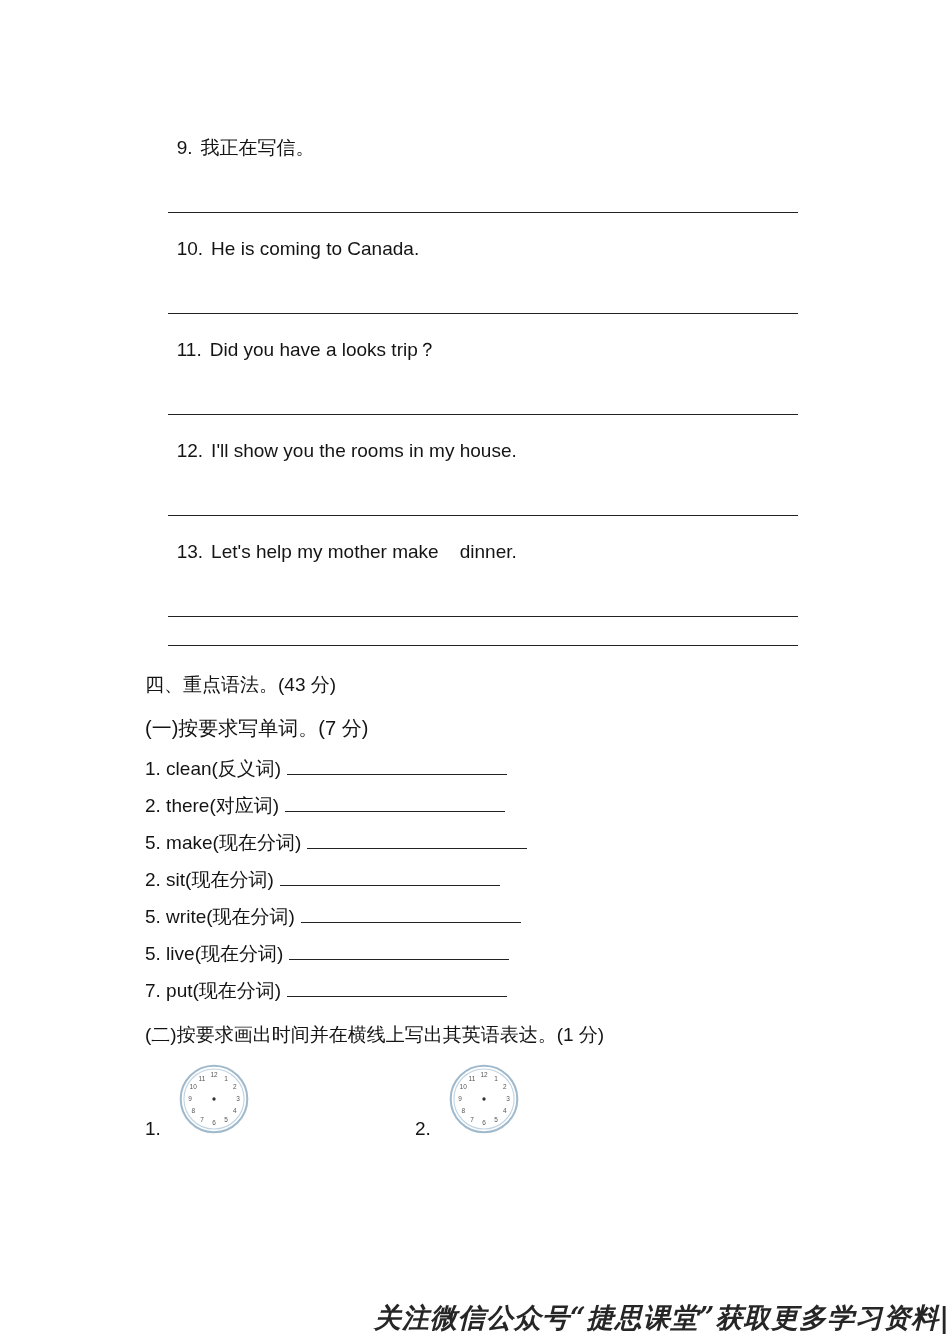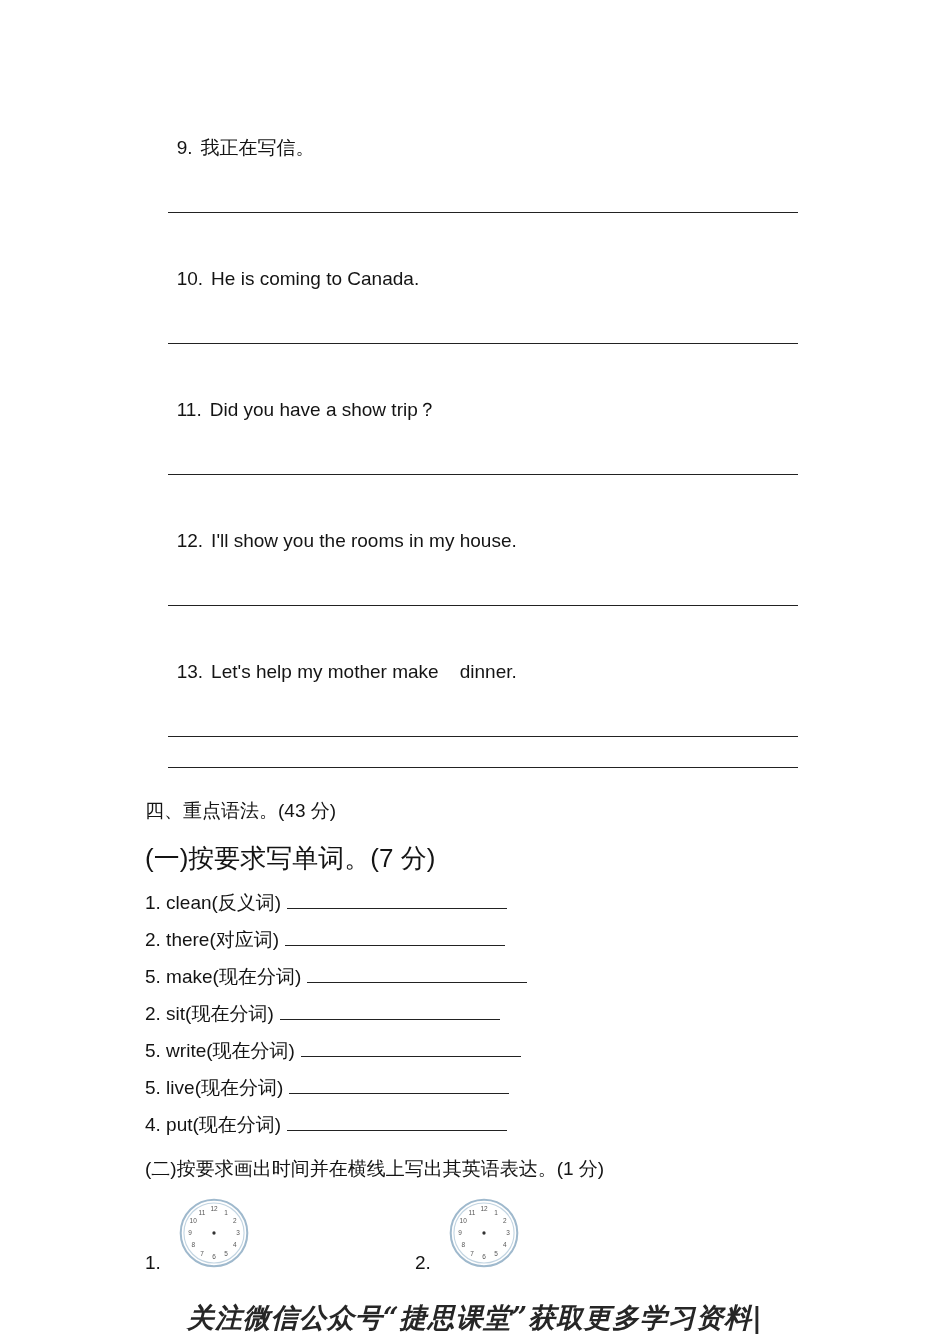--- a/index.html
+++ b/index.html
@@ -7,53 +7,53 @@
     width: 950px; height: 1344px;
     background: #ffffff;
     font-family: "Liberation Sans", sans-serif;
     color: #141414;
     position: relative;
     overflow: hidden;
   }
   .content { padding: 112px 150px 0 145px; }
 
   
-  .qa { margin-bottom: 30px; }
+  .qa { }
   .qa-line { font-size: 19px; line-height: 24px; white-space: pre-wrap; }
   .qa-num { margin-right: 8px; }
   .qa-underline {
     border-bottom: 1.5px solid #222;
     margin: 28px 0 0 23px;
     width: 630px; height: 0;
   }
 
   
   .section-title { font-size: 19px; margin: 26px 0 0 0; }
-  .part-title { font-size: 26px; margin: 17px 0 16px 0; }
+  .part-title { font-size: 20px; margin: 17px 0 16px 0; }
   .part-title2 { font-size: 19px; margin: 21px 0 14px 0; }
 
   
   .word-item { font-size: 19px; line-height: 21px; margin-bottom: 16px; }
   .blank {
     display: inline-block; width: 220px; height: 14px;
     border-bottom: 1.5px solid #222; margin-left: 6px;
   }
 
   
   .clock-row-wrap { display: flex; margin-top: 14px; }
   .clock-col { width: 270px; }
   .clock-area { position: relative; height: 80px; }
   .clock-label { position: absolute; left: 0; bottom: 2px; font-size: 19px; }
   svg.clock { position: absolute; left: 32px; top: 0; }
   .clock-num { font-size: 7px; fill: #555; font-family: "Liberation Sans", sans-serif; }
 
   
   .footer {
     position: absolute; left: 0; right: 0; bottom: 8px;
-    text-align: center;
+    text-align: right;
     font-family: "DejaVu Serif", serif;
     font-style: italic; font-weight: 600;
     font-size: 27px; color: #262626;
     letter-spacing: 1px;
   }
 </style>
 </head>
 <body>
 
 <div class="content">
@@ -67,21 +67,21 @@
 
   <div class="qa">
     <div class="qa-line">
       <span class="qa-num">10.</span><span>He is coming to Canada.</span>
     </div>
     <div class="qa-underline"></div>
   </div>
 
   <div class="qa">
     <div class="qa-line">
-      <span class="qa-num">11.</span><span>Did you have a show trip？</span>
+      <span class="qa-num">11.</span><span>Did you have a looks trip？</span>
     </div>
     <div class="qa-underline"></div>
   </div>
 
   <div class="qa">
     <div class="qa-line">
       <span class="qa-num">12.</span><span>I'll show you the rooms in my house.</span>
     </div>
     <div class="qa-underline"></div>
   </div>
@@ -113,21 +113,21 @@
   <div class="word-item">
     <span>2. sit(现在分词)</span><span class="blank"></span>
   </div>
   <div class="word-item">
     <span>5. write(现在分词)</span><span class="blank"></span>
   </div>
   <div class="word-item">
     <span>5. live(现在分词)</span><span class="blank"></span>
   </div>
   <div class="word-item">
-    <span>4. put(现在分词)</span><span class="blank"></span>
+    <span>7. put(现在分词)</span><span class="blank"></span>
   </div>
 
   <div class="part-title2">(二)按要求画出时间并在横线上写出其英语表达。(1 分)</div>
 
   <div class="clock-row-wrap">
 
     <div class="clock-col">
       <div class="clock-area">
         <span class="clock-label">1.</span>
         <svg class="clock" viewBox="0 0 80 80" width="74" height="74">

